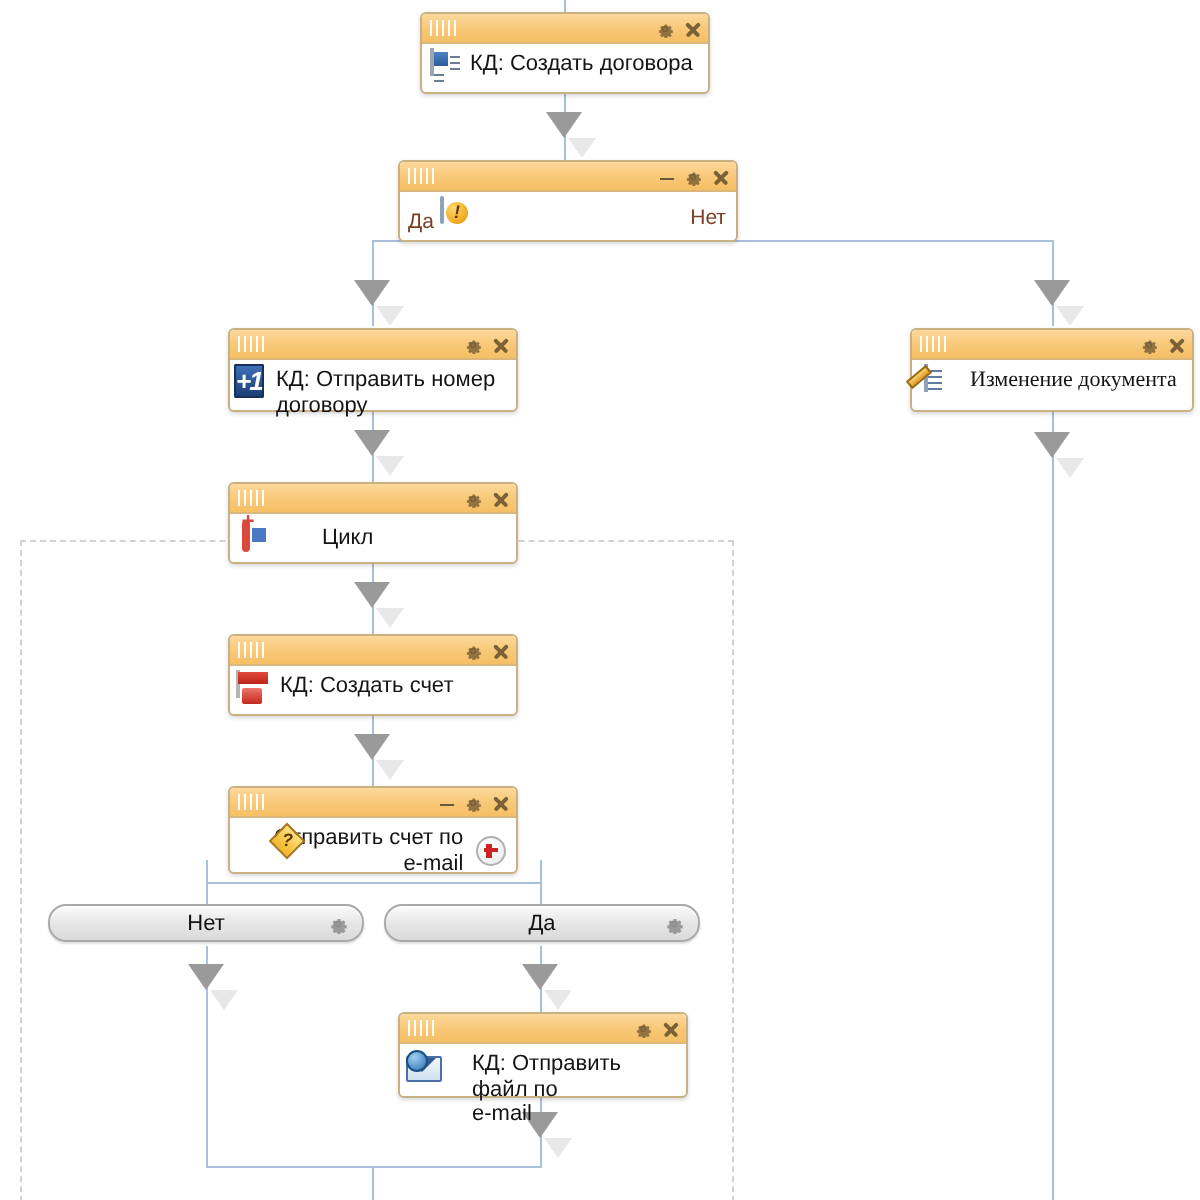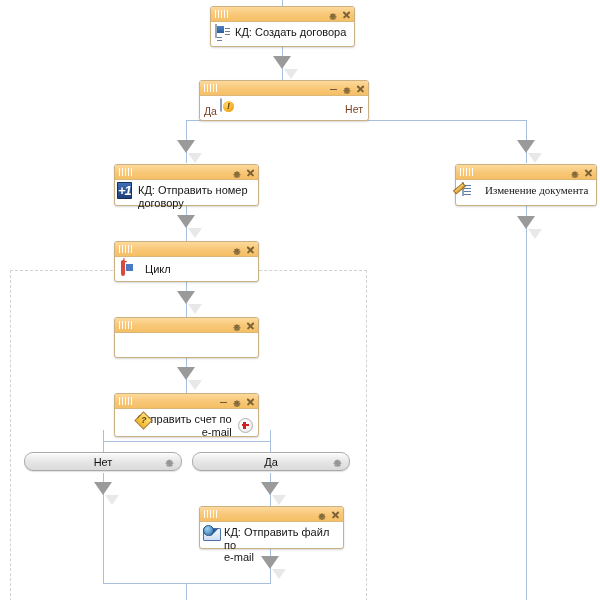--- a/index.html
+++ b/index.html
@@ -370,38 +370,42 @@
       <span class="tbtns">
         <span class="tb ic-gear">
           <svg width="9" height="9" viewBox="0 0 16 16">
               <path fill="#7a6236" d="M8 5.2A2.8 2.8 0 1 0 8 10.8 2.8 2.8 0 0 0 8 5.2zm0 4.2a1.4 1.4 0 1 1 0-2.8 1.4 1.4 0 0 1 0 2.8z"></path>
               <path fill="#7a6236" d="M15 9.1l-1.5-.3a5.6 5.6 0 0 0-.4-1l.9-1.2-1.6-1.6-1.2.9a5.6 5.6 0 0 0-1-.4L9.9 4H7.7l-.3 1.5c-.35.1-.68.24-1 .4l-1.2-.9-1.6 1.6.9 1.2c-.16.32-.3.65-.4 1L2.6 9.1v2.2l1.5.3c.1.35.24.68.4 1l-.9 1.2 1.6 1.6 1.2-.9c.32.16.65.3 1 .4l.3 1.5h2.2l.3-1.5c.35-.1.68-.24 1-.4l1.2.9 1.6-1.6-.9-1.2c.16-.32.3-.65.4-1l1.5-.3z" opacity=".82"></path>
             </svg>
         </span>
         <span class="tb ic-close"></span>
       </span>
     </div>
-    <div class="body" style="padding-left:6px;padding-top:5px;">
+    <div class="body" style="padding-left:6px;padding-top:5px;gap:16px;">
       <span class="ico"><i class="ic-loop"></i></span>
       <span class="lbl" style="margin-left:4px;">Цикл</span>
     </div>
   </div>
 
   <div class="node" style="left:114px;top:317px;width:145px;height:41px;">
     <div class="tbar">
       <span class="grip"></span>
       <span class="tbtns">
         <span class="tb ic-gear">
           <svg width="9" height="9" viewBox="0 0 16 16">
               <path fill="#7a6236" d="M8 5.2A2.8 2.8 0 1 0 8 10.8 2.8 2.8 0 0 0 8 5.2zm0 4.2a1.4 1.4 0 1 1 0-2.8 1.4 1.4 0 0 1 0 2.8z"></path>
               <path fill="#7a6236" d="M15 9.1l-1.5-.3a5.6 5.6 0 0 0-.4-1l.9-1.2-1.6-1.6-1.2.9a5.6 5.6 0 0 0-1-.4L9.9 4H7.7l-.3 1.5c-.35.1-.68.24-1 .4l-1.2-.9-1.6 1.6.9 1.2c-.16.32-.3.65-.4 1L2.6 9.1v2.2l1.5.3c.1.35.24.68.4 1l-.9 1.2 1.6 1.6 1.2-.9c.32.16.65.3 1 .4l.3 1.5h2.2l.3-1.5c.35-.1.68-.24 1-.4l1.2.9 1.6-1.6-.9-1.2c.16-.32.3-.65.4-1l1.5-.3z" opacity=".82"></path>
             </svg>
         </span>
         <span class="tb ic-close"></span>
       </span>
+    </div>
+    <div class="body" style="padding-left:3px;">
+      <span class="ico"><i class="ic-pdf"></i></span>
+      <span class="lbl" style="margin-left:2px;">КД: Создать счет</span>
     </div>
   </div>
 
   <div class="node" style="left:114px;top:393px;width:145px;height:44px;">
     <div class="tbar">
       <span class="grip"></span>
       <span class="tbtns">
         <span class="tb ic-min"></span>
         <span class="tb ic-gear">
           <svg width="9" height="9" viewBox="0 0 16 16">
@@ -428,21 +432,21 @@
           <svg width="9" height="9" viewBox="0 0 16 16">
               <path fill="#7a6236" d="M8 5.2A2.8 2.8 0 1 0 8 10.8 2.8 2.8 0 0 0 8 5.2zm0 4.2a1.4 1.4 0 1 1 0-2.8 1.4 1.4 0 0 1 0 2.8z"></path>
               <path fill="#7a6236" d="M15 9.1l-1.5-.3a5.6 5.6 0 0 0-.4-1l.9-1.2-1.6-1.6-1.2.9a5.6 5.6 0 0 0-1-.4L9.9 4H7.7l-.3 1.5c-.35.1-.68.24-1 .4l-1.2-.9-1.6 1.6.9 1.2c-.16.32-.3.65-.4 1L2.6 9.1v2.2l1.5.3c.1.35.24.68.4 1l-.9 1.2 1.6 1.6 1.2-.9c.32.16.65.3 1 .4l.3 1.5h2.2l.3-1.5c.35-.1.68-.24 1-.4l1.2.9 1.6-1.6-.9-1.2c.16-.32.3-.65.4-1l1.5-.3z" opacity=".82"></path>
             </svg>
         </span>
         <span class="tb ic-close"></span>
       </span>
     </div>
     <div class="body" style="padding-left:3px;">
       <span class="ico"><i class="ic-mail"><i class="globe"></i></i></span>
-      <span class="lbl" style="margin-left:1px;">КД: Отправить файл по
+      <span class="lbl" style="margin-left:13px;">КД: Отправить файл по
 e-mail</span>
     </div>
   </div>
 
   <div class="gbtn" style="left:24px;top:452px;width:158px;">
     <span>Нет</span>
     <span class="gear">
       <svg width="10" height="10" viewBox="0 0 16 16">
           <path fill="#8d8d8d" d="M8 5.2A2.8 2.8 0 1 0 8 10.8 2.8 2.8 0 0 0 8 5.2zm0 4.2a1.4 1.4 0 1 1 0-2.8 1.4 1.4 0 0 1 0 2.8z"></path>
           <path fill="#8d8d8d" d="M15 9.1l-1.5-.3a5.6 5.6 0 0 0-.4-1l.9-1.2-1.6-1.6-1.2.9a5.6 5.6 0 0 0-1-.4L9.9 4H7.7l-.3 1.5c-.35.1-.68.24-1 .4l-1.2-.9-1.6 1.6.9 1.2c-.16.32-.3.65-.4 1L2.6 9.1v2.2l1.5.3c.1.35.24.68.4 1l-.9 1.2 1.6 1.6 1.2-.9c.32.16.65.3 1 .4l.3 1.5h2.2l.3-1.5c.35-.1.68-.24 1-.4l1.2.9 1.6-1.6-.9-1.2c.16-.32.3-.65.4-1l1.5-.3z" opacity=".85"></path>

